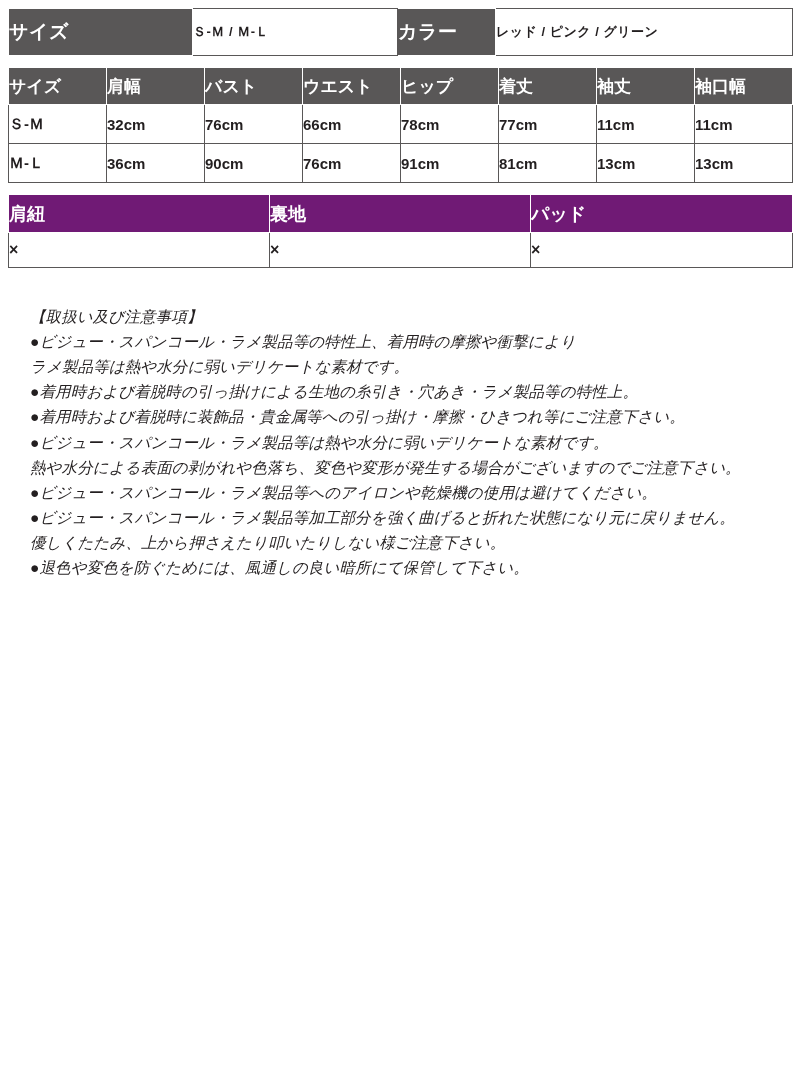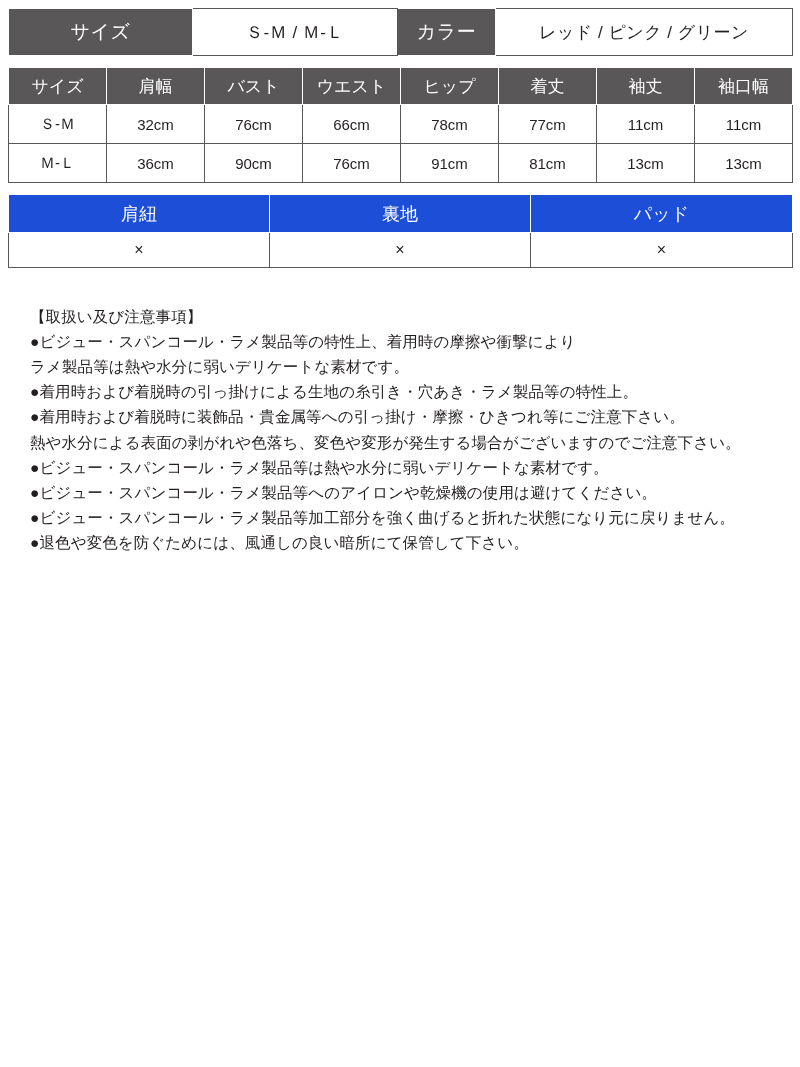--- a/index.html
+++ b/index.html
@@ -21,29 +21,29 @@
     box-sizing: border-box;
     padding: 8px 8px 0 8px;
   }
   table {
     border-collapse: collapse;
     width: 784px;
     table-layout: fixed;
   }
   td, th {
     border: 1px solid #ffffff;
-    text-align: center;
+    text-align: left;
     vertical-align: middle;
-    font-weight: normal;
+    font-weight: bold;
     padding: 0;
   }
   
   .t-spec td {
     height: 46px;
-    font-size: 17px;
+    font-size: 13px;
     letter-spacing: 0.5px;
   }
   .t-spec .hd {
     background: #595757;
     color: #ffffff;
     font-size: 19px;
   }
   .t-spec .val {
     background: #ffffff;
     color: #231f20;
@@ -67,21 +67,21 @@
     font-size: 15px;
   }
   .t-meas th {
     border: 1px solid #ffffff;
   }
   
   .t-attr {
     margin-top: 11px;
   }
   .t-attr th {
-    background: #1d4ed8;
+    background: #701a75;
     color: #ffffff;
     height: 37px;
     font-size: 18px;
     border: 1px solid #ffffff;
   }
   .t-attr td {
     background: #ffffff;
     color: #231f20;
     border: 1px solid #595757;
     height: 34px;
@@ -91,20 +91,21 @@
     margin-top: 3px;
   }
   
   .notes {
     margin-top: 36px;
     padding-left: 22px;
     font-size: 15.5px;
     line-height: 1.62;
     color: #231f20;
     letter-spacing: 0.1px;
+    font-style: italic;
   }
   .notes .line {
     white-space: pre;
   }
 </style>
 </head>
 <body>
 
 <div class="page">
 
@@ -194,20 +195,21 @@
     </tbody>
   </table>
 
 
   <div class="notes">
     <div class="line">【取扱い及び注意事項】</div>
     <div class="line">●ビジュー・スパンコール・ラメ製品等の特性上、着用時の摩擦や衝撃により</div>
     <div class="line">ラメ製品等は熱や水分に弱いデリケートな素材です。</div>
     <div class="line">●着用時および着脱時の引っ掛けによる生地の糸引き・穴あき・ラメ製品等の特性上。</div>
     <div class="line">●着用時および着脱時に装飾品・貴金属等への引っ掛け・摩擦・ひきつれ等にご注意下さい。</div>
+    <div class="line">●ビジュー・スパンコール・ラメ製品等は熱や水分に弱いデリケートな素材です。</div>
     <div class="line">熱や水分による表面の剥がれや色落ち、変色や変形が発生する場合がございますのでご注意下さい。</div>
-    <div class="line">●ビジュー・スパンコール・ラメ製品等は熱や水分に弱いデリケートな素材です。</div>
     <div class="line">●ビジュー・スパンコール・ラメ製品等へのアイロンや乾燥機の使用は避けてください。</div>
     <div class="line">●ビジュー・スパンコール・ラメ製品等加工部分を強く曲げると折れた状態になり元に戻りません。</div>
+    <div class="line">優しくたたみ、上から押さえたり叩いたりしない様ご注意下さい。</div>
     <div class="line">●退色や変色を防ぐためには、風通しの良い暗所にて保管して下さい。</div>
   </div>
 
 </div>
 
 </body></html>

